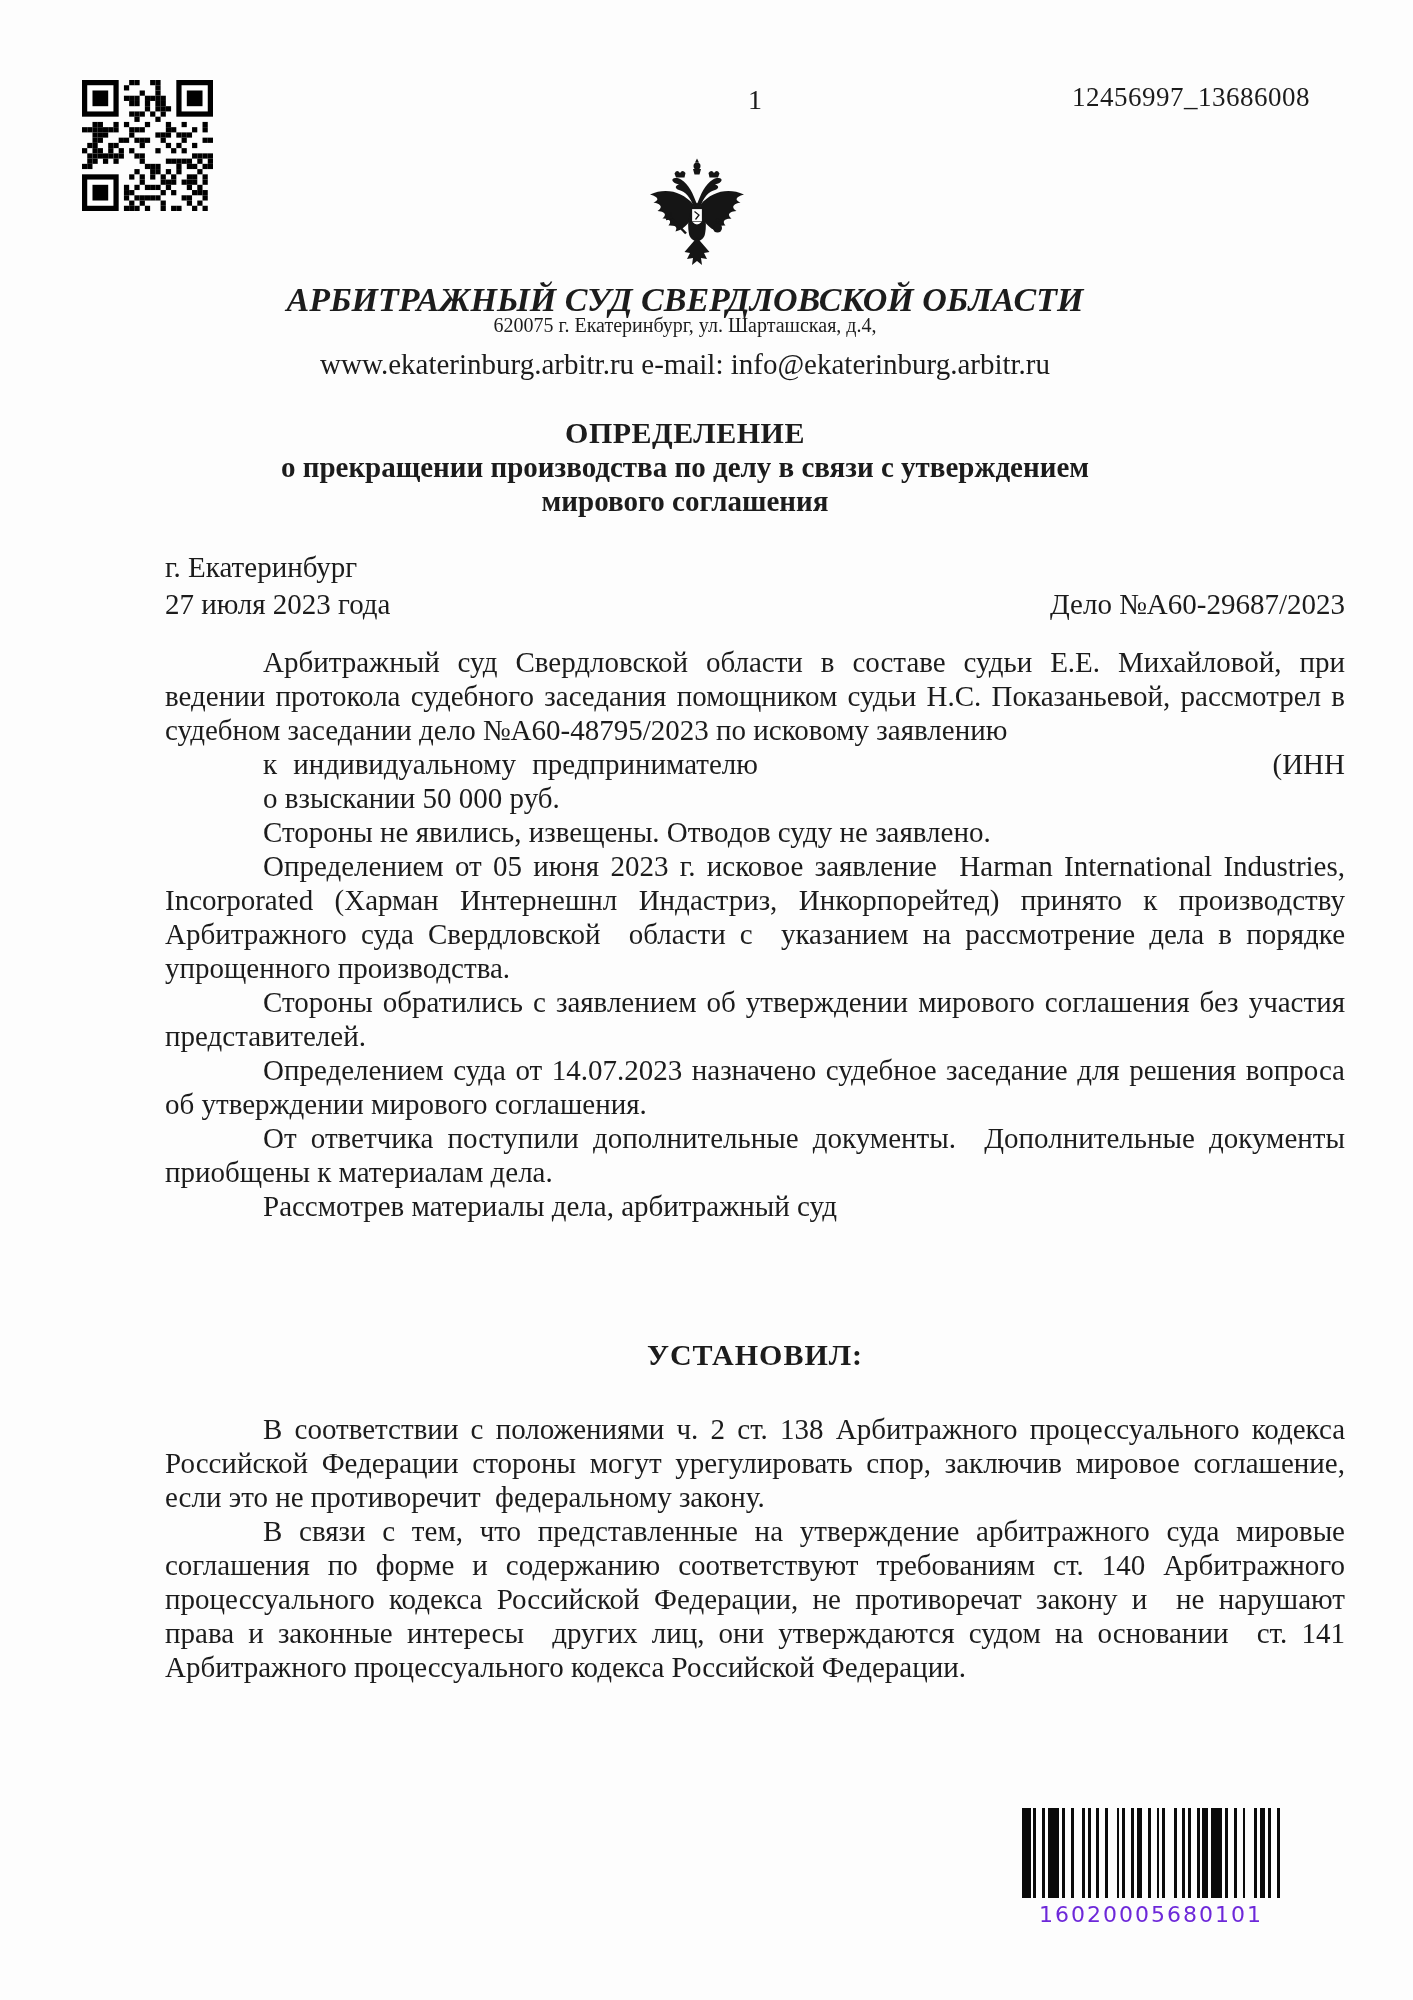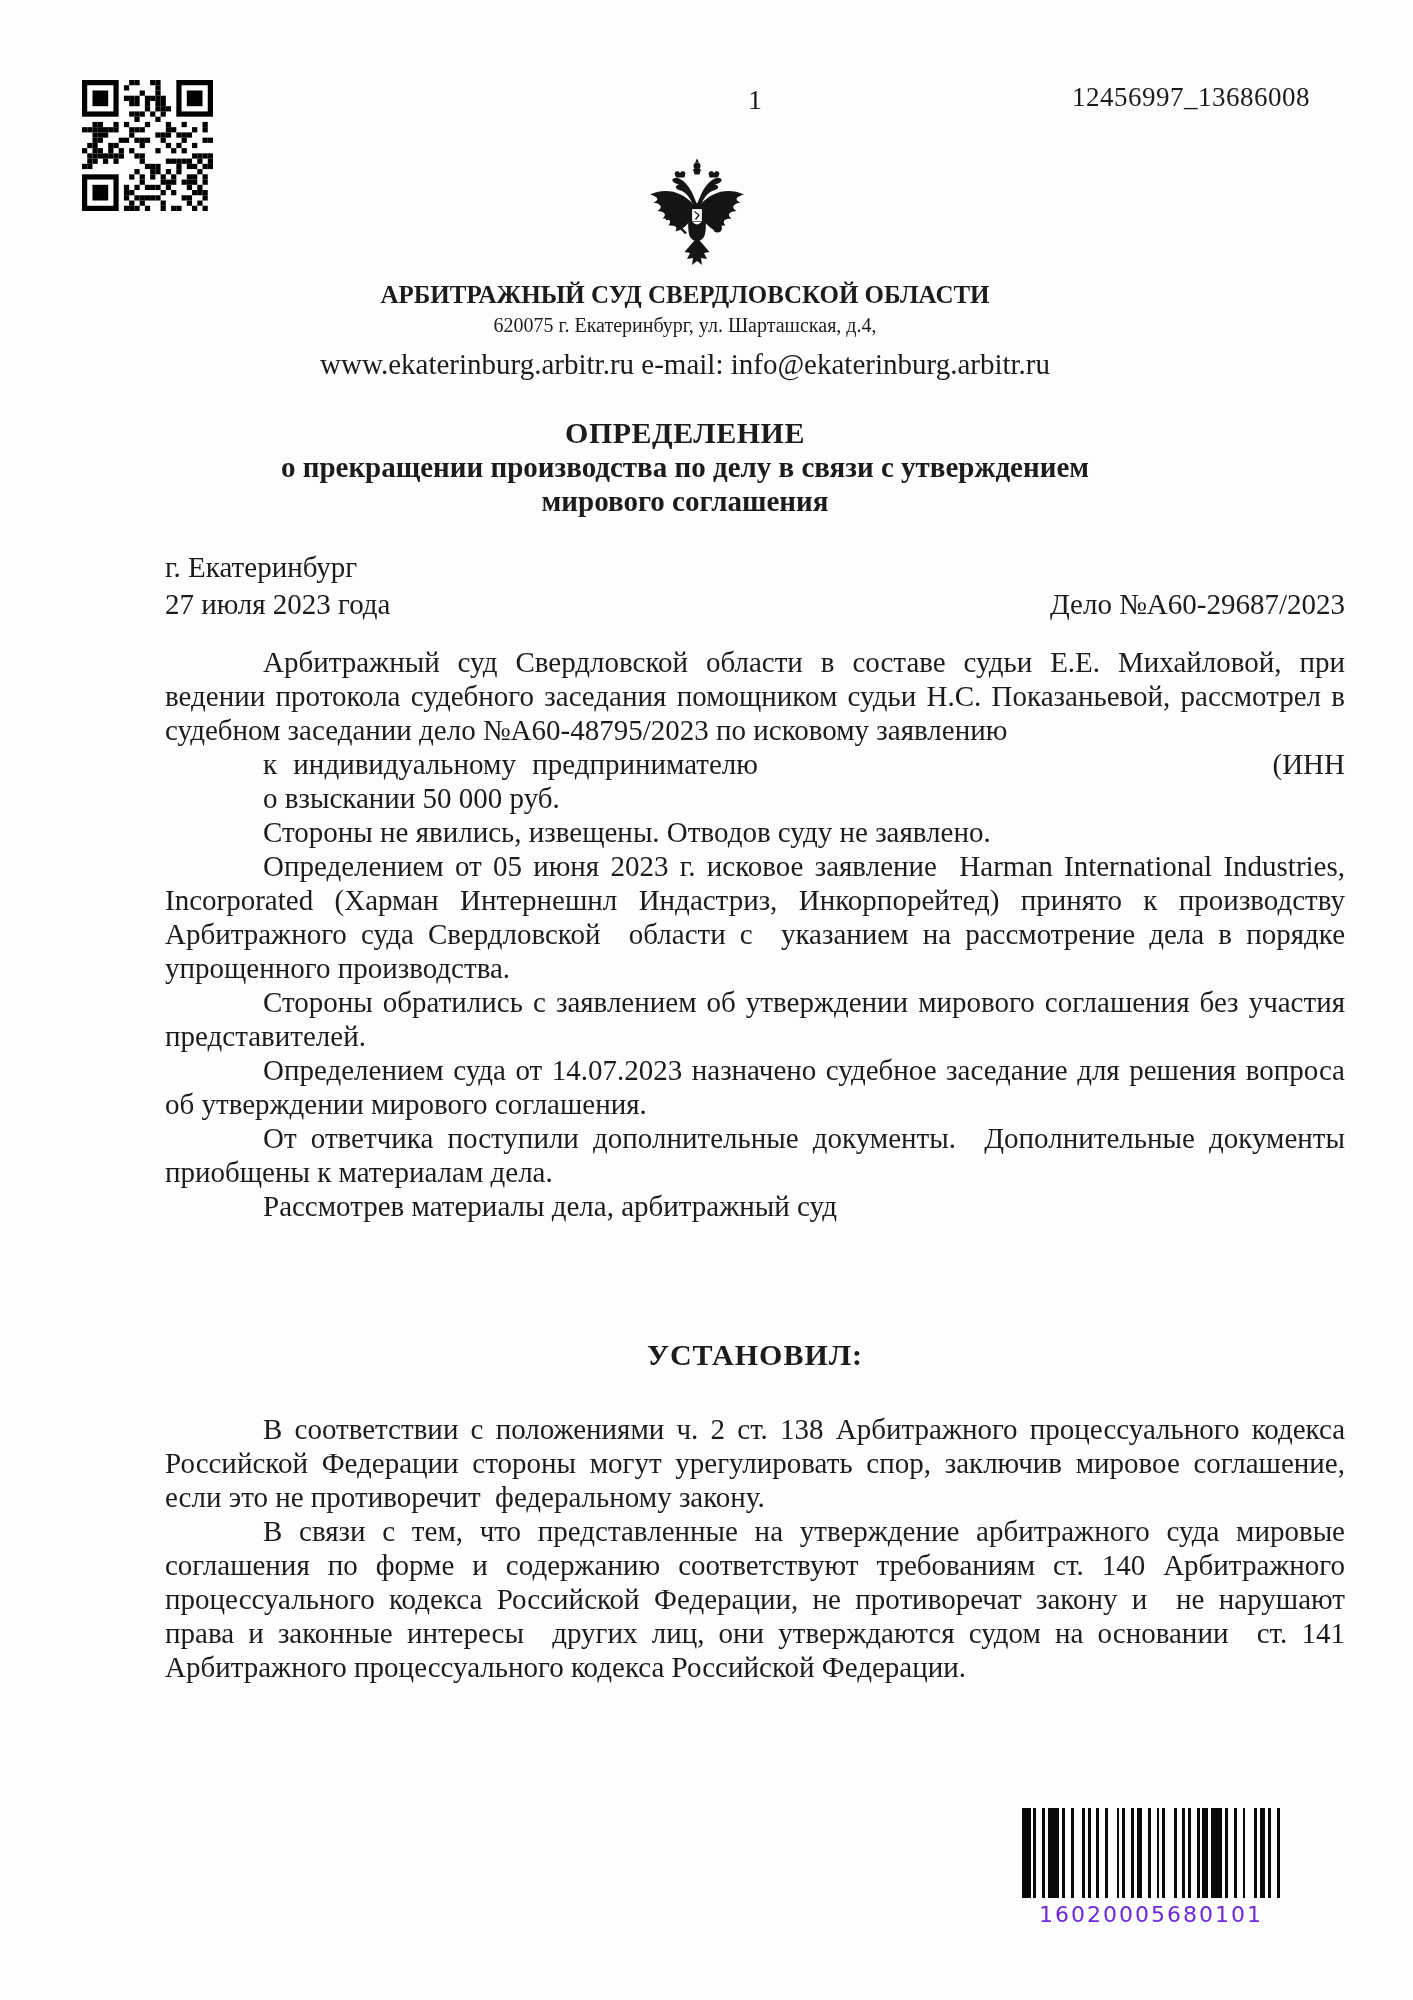--- a/index.html
+++ b/index.html
@@ -13,21 +13,21 @@
     margin:0 auto;
   }
   .abs{position:absolute;}
   
   .qr{left:82px;top:80px;width:131px;height:131px;}
   .pagenum{left:165px;top:84px;width:1180px;text-align:center;font-size:28px;}
   .docid{left:0;top:82px;width:1310px;text-align:right;font-size:27px;letter-spacing:.5px;}
   
   .hdr{left:85px;width:1200px;text-align:center;}
   .eagle{left:647px;top:156px;width:100px;height:120px;}
-  .court-name{top:281px;font-weight:bold;font-size:25px;}
+  .court-name{top:281px;font-weight:bold;font-size:34px;font-style:italic;}
   .court-addr{top:314px;font-size:20px;}
   .court-mail{top:348px;font-size:29px;}
   .title-main{top:416px;font-weight:bold;font-size:30px;letter-spacing:.5px;}
   .title-sub1{top:451px;font-weight:bold;font-size:29px;}
   .title-sub2{top:485px;font-weight:bold;font-size:29px;}
   
   .col{left:165px;width:1180px;}
   .city{top:551px;font-size:29px;}
   .daterow{top:588px;font-size:29px;display:flex;justify-content:space-between;}
   

